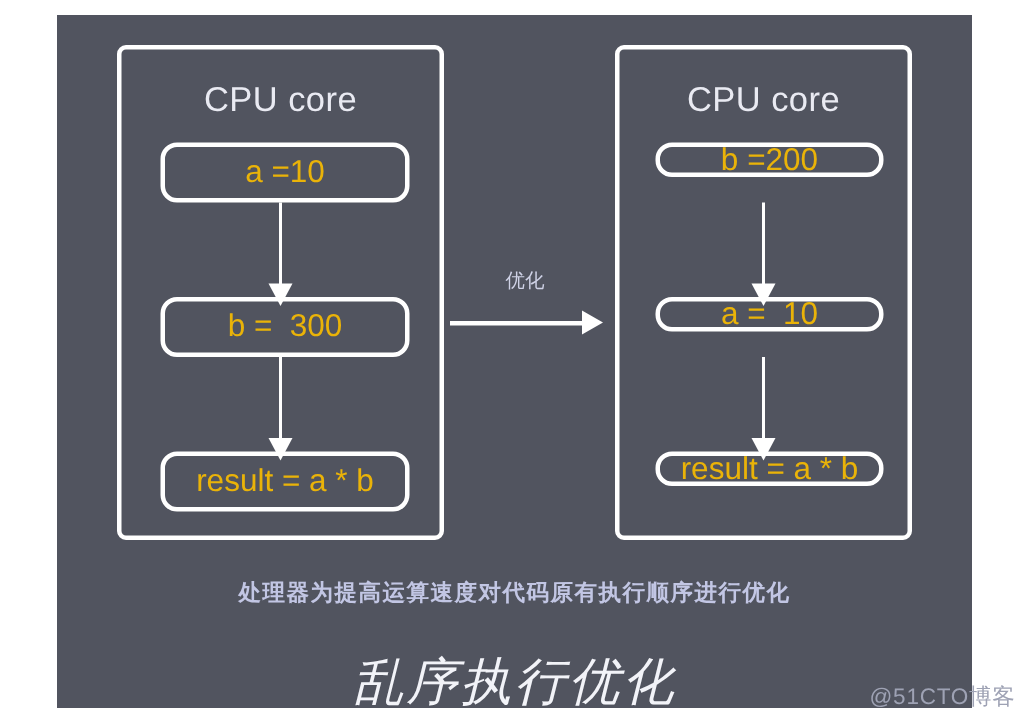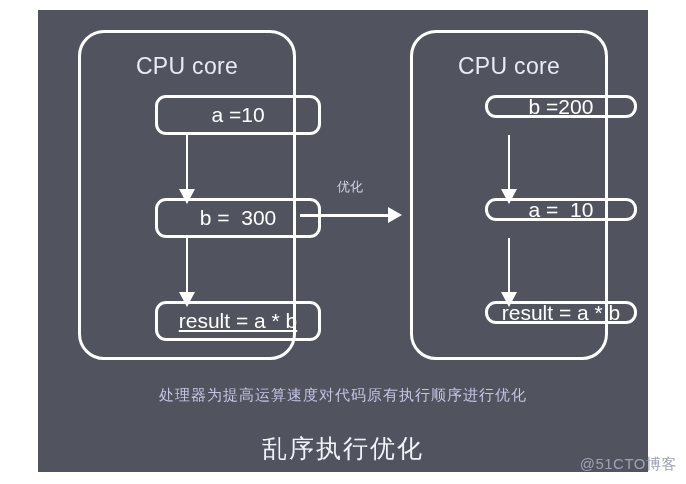--- a/index.html
+++ b/index.html
@@ -22,21 +22,21 @@
     top: 10px;
     width: 610px;
     height: 462px;
     background: #51545f;
   }
 
   
   .cpu-core {
     position: absolute;
     border: 3px solid #ffffff;
-    border-radius: 26px;
+    border-radius: 6px;
     box-sizing: border-box;
   }
   #cpu-core-left {
     left: 40px;
     top: 20px;
     width: 218px;
     height: 330px;
   }
   #cpu-core-right {
     left: 372px;
@@ -57,31 +57,30 @@
 
   
   .instr-box {
     position: absolute;
     border: 3px solid #ffffff;
     border-radius: 11px;
     box-sizing: border-box;
     display: flex;
     align-items: center;
     justify-content: center;
-    color: #ffffff;
+    color: #eab308;
     font-size: 21px;
     white-space: pre;
     background: transparent;
-    margin-left: 48px;
   }
   #cpu-core-left .instr-box { left: 26px; width: 166px; height: 40px; }
   #cpu-core-right .instr-box { left: 24px; width: 152px; height: 23px; }
   .instr-row-0 { top: 62px; }
   .instr-row-1 { top: 165px; }
-  .instr-row-2 { top: 268px; text-decoration: underline; }
+  .instr-row-2 { top: 268px; }
 
   
   .flow-arrow {
     position: absolute;
     width: 2px;
     background: #ffffff;
     left: 50%;
     transform: translateX(-50%);
   }
   .flow-arrow-0 { top: 102px; height: 66px; }
@@ -138,30 +137,32 @@
   
   #caption {
     position: absolute;
     left: 0;
     right: 0;
     top: 376px;
     text-align: center;
     color: #c2c6e4;
     font-size: 15px;
     letter-spacing: 1px;
+    font-weight: bold;
   }
   #figure-title {
     position: absolute;
     left: 0;
     right: 0;
     top: 422px;
     text-align: center;
     color: #f2f3f8;
-    font-size: 25px;
+    font-size: 34px;
     letter-spacing: 2px;
+    font-style: italic;
   }
 
   
   #watermark {
     position: absolute;
     right: 9px;
     bottom: 10px;
     color: #9ea2b4;
     font-size: 15px;
     letter-spacing: 0.5px;

